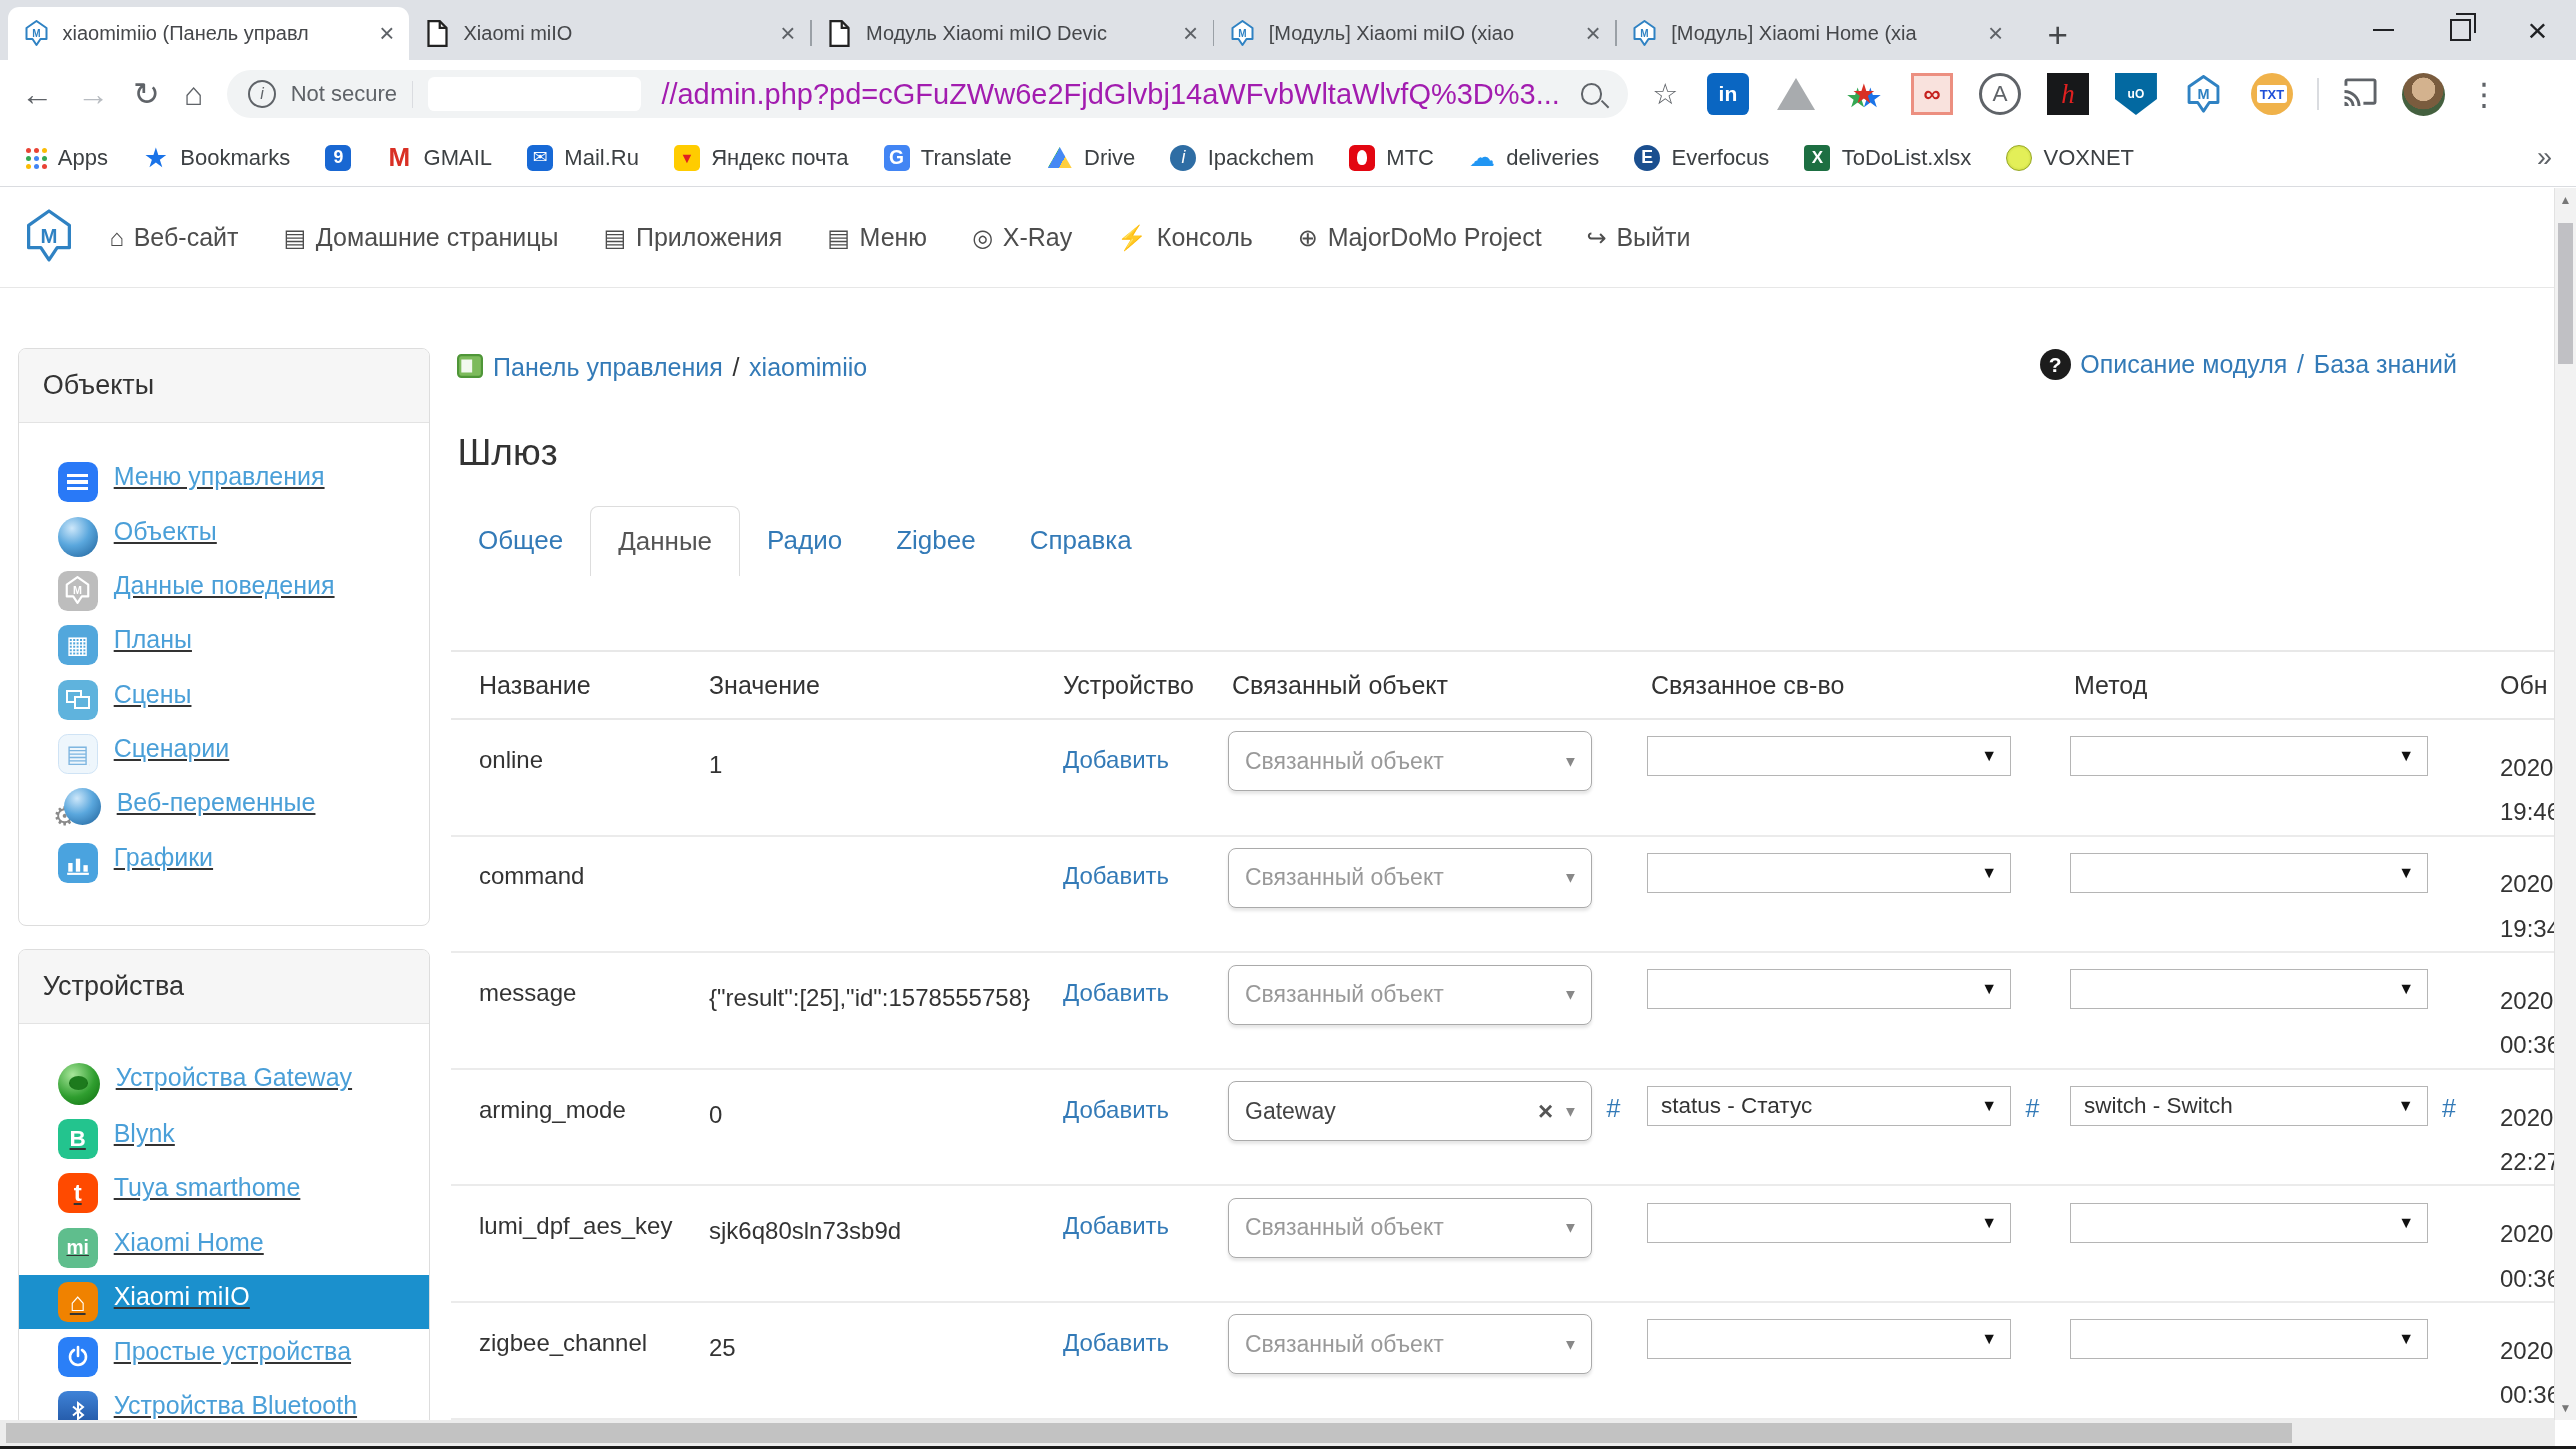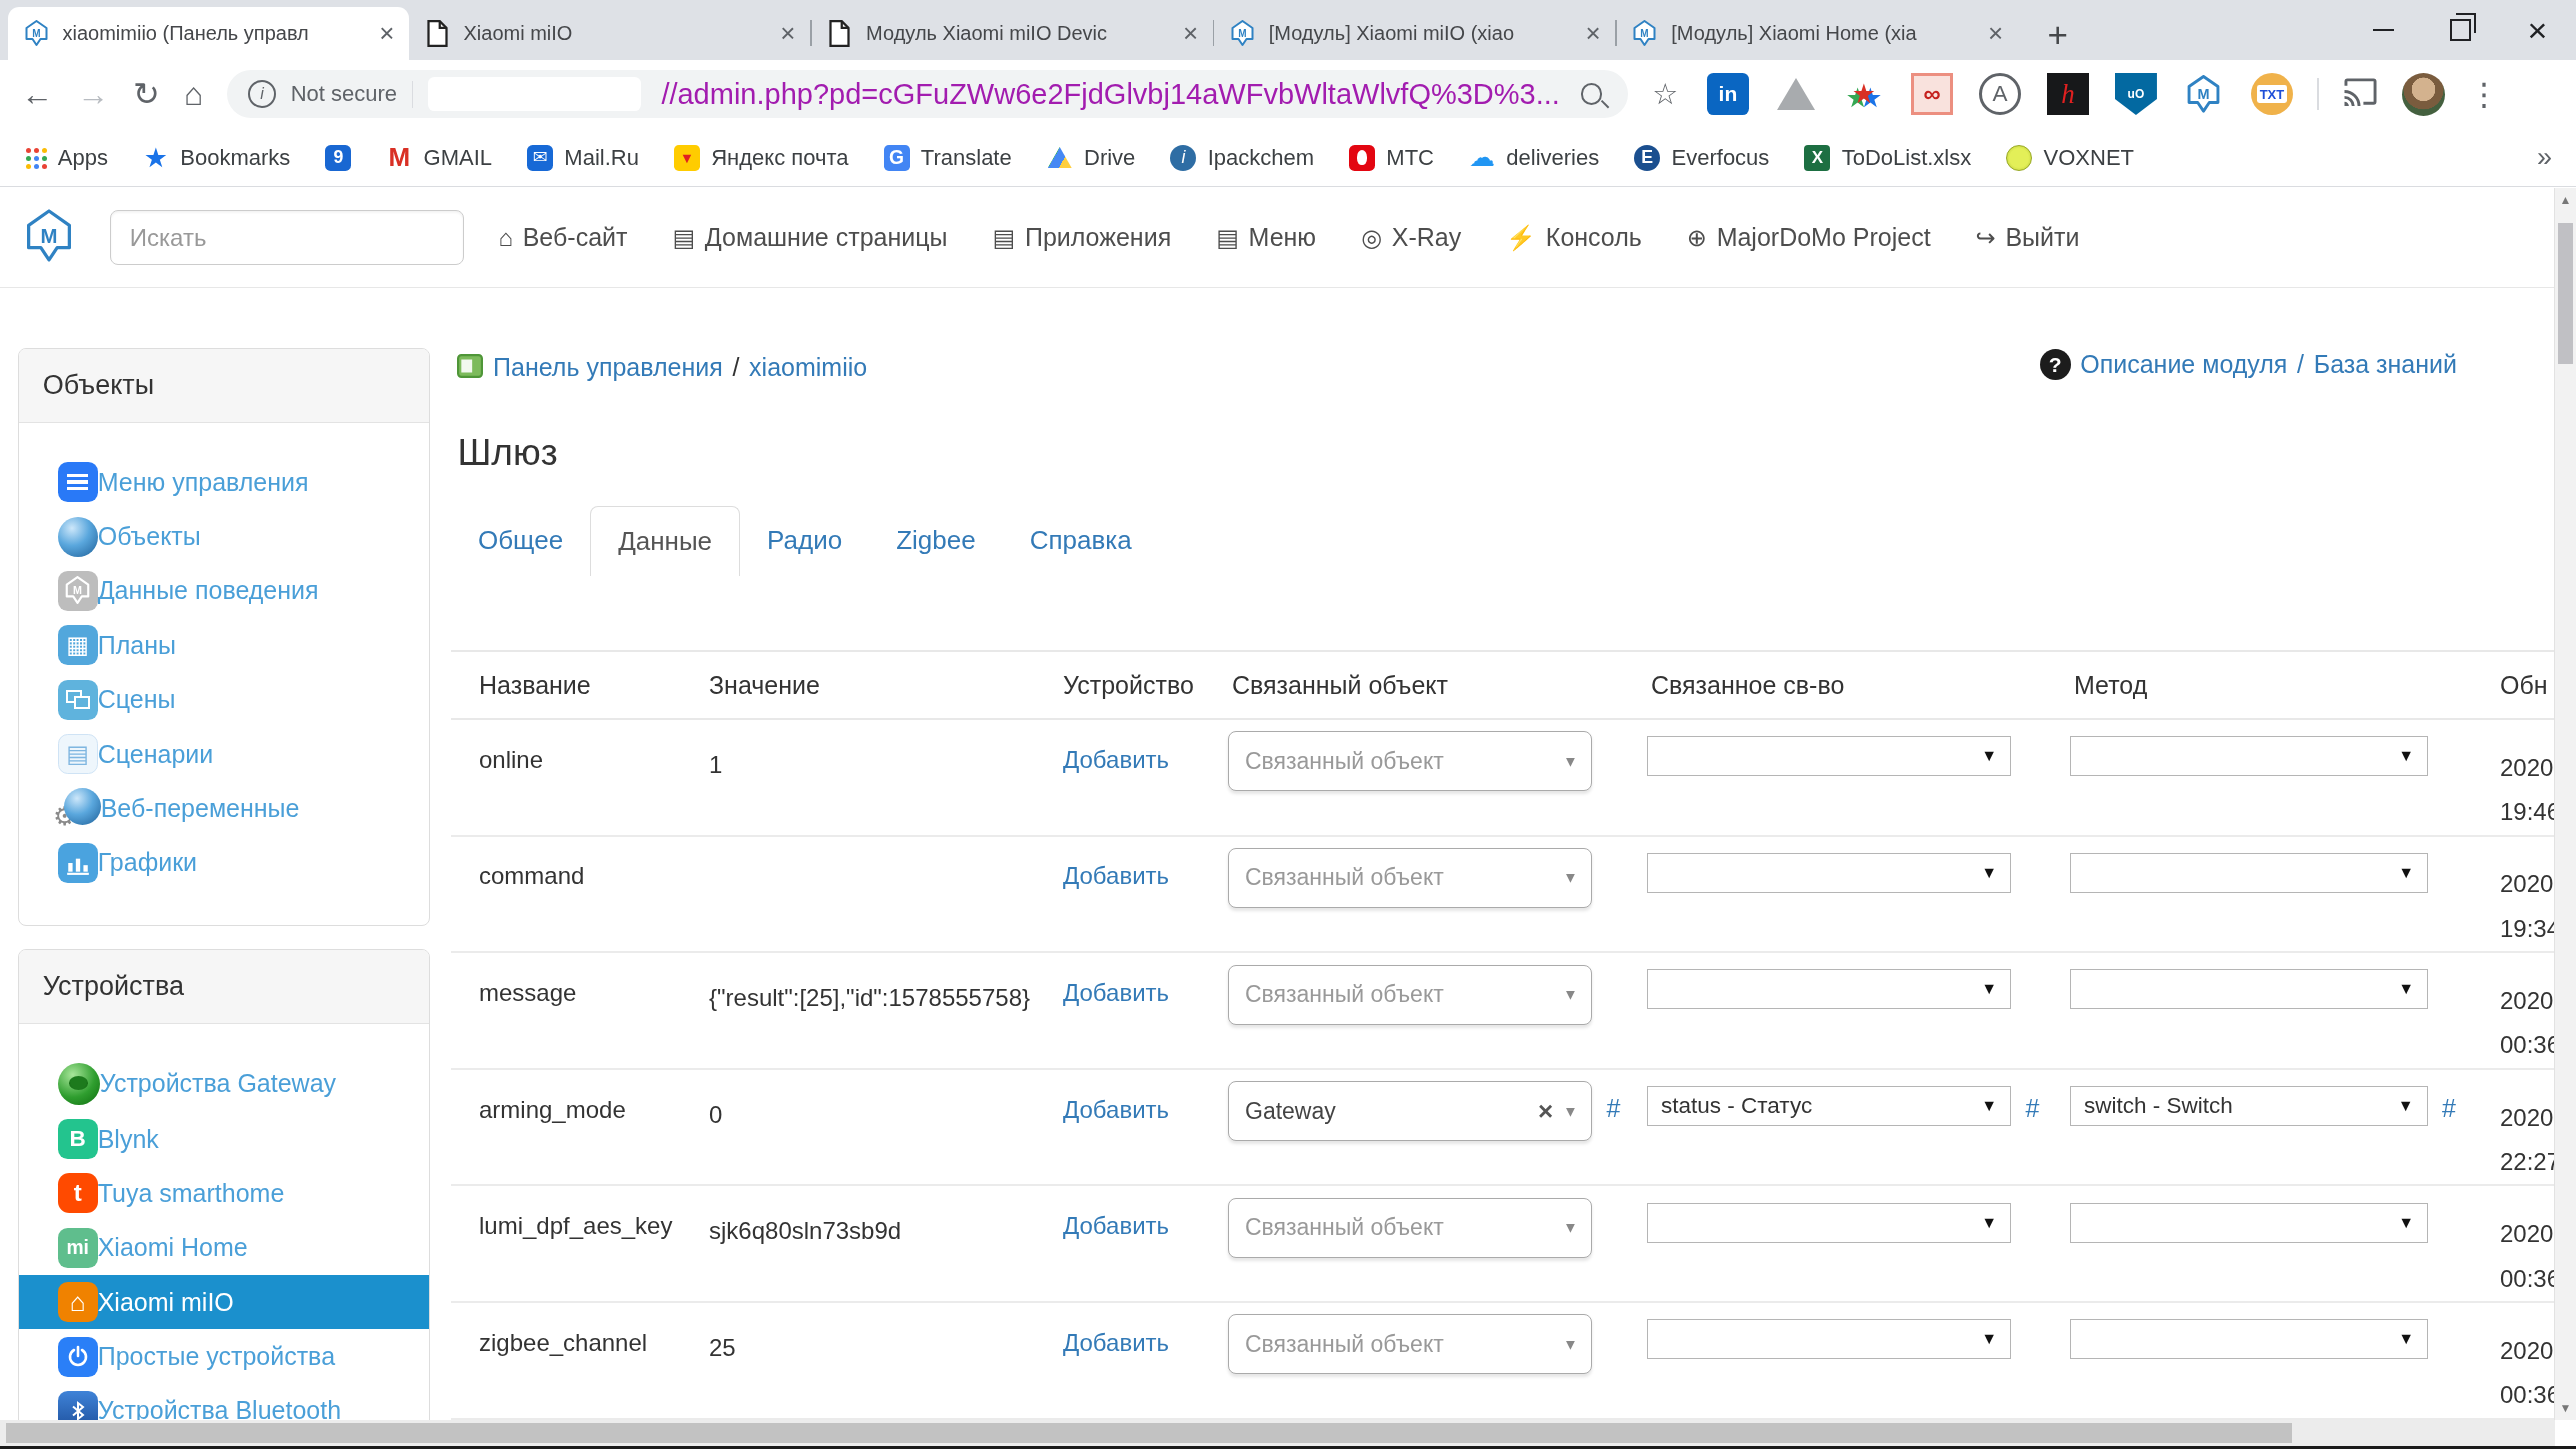--- a/index.html
+++ b/index.html
@@ -95,21 +95,21 @@
   .searchbox::placeholder{color:#999;}
   .mnav{display:flex;align-items:center;gap:45px;}
   .navitem{display:flex;align-items:center;gap:9.7px;font-size:25px;color:#4d4d4d;white-space:nowrap;}
   .nic{font-size:24px;color:#4d4d4d;font-style:normal;}
 
   
   .sidebar{position:absolute;left:17.7px;top:348px;width:412px;}
   .panel{background:#fff;border:1.6px solid #ddd;border-radius:8px;margin-bottom:22.5px;overflow:hidden;}
   .panel-h{background:#f6f6f6;border-bottom:1.6px solid #e3e3e3;padding:21px 24px;font-size:27px;color:#333;}
   .panel-b{padding:32px 0 35px;}
-  .item{display:flex;align-items:center;padding:7.2px 16px 7.2px 39px;}
+  .item{display:flex;align-items:flex-start;gap:16px;padding:7.2px 16px 7.2px 39px;text-decoration:underline;}
   .item b{font-weight:normal;font-size:25px;color:#4a9fd8;white-space:nowrap;}
   .item.sel{background:#1b90cd;}
   .item.sel b{color:#fff;}
   .tile{width:40px;height:40px;border-radius:9.7px;display:flex;align-items:center;justify-content:center;
     color:#fff;flex:none;box-sizing:border-box;}
   .t-menu{background:#2979f7;}
   .burger{width:21px;height:16px;background:linear-gradient(#fff 0 3.2px,transparent 3.2px 6.4px,#fff 6.4px 9.7px,transparent 9.7px 13px,#fff 13px 16px);}
   .sphere{width:40px;height:40px;border-radius:50%;flex:none;
     background:radial-gradient(circle at 35% 28%,#cde7fa 0%,#5aa7dd 45%,#1c5e97 100%);}
   .t-gray{background:#bdbdbd;}
@@ -371,21 +371,20 @@
         <b>VOXNET</b>
       </span>
     <span class="bmchev">»</span>
   </div>
 
   <div class="appheader">
     <span class="mdlogo"><svg viewBox="0 0 24 27">
           <path d="M12 1 22 8v11h-6l-4 6-4-6H2V8z" fill="#fff" stroke="#2f82c3" stroke-width="1.6" stroke-linejoin="round"></path>
           <text x="12" y="16.5" text-anchor="middle" font-size="10" fill="#2f82c3" font-weight="bold" font-family="Liberation Sans">M</text>
         </svg></span>
-    <input class="searchbox" placeholder="Искать" style="">
     <nav class="mnav">
       <span class="navitem">
           <i class="nic">⌂</i>
           <u style="text-decoration:none">Веб-сайт</u>
         </span>
       <span class="navitem">
           <i class="nic">▤</i>
           <u style="text-decoration:none">Домашние страницы</u>
         </span>
       <span class="navitem">

